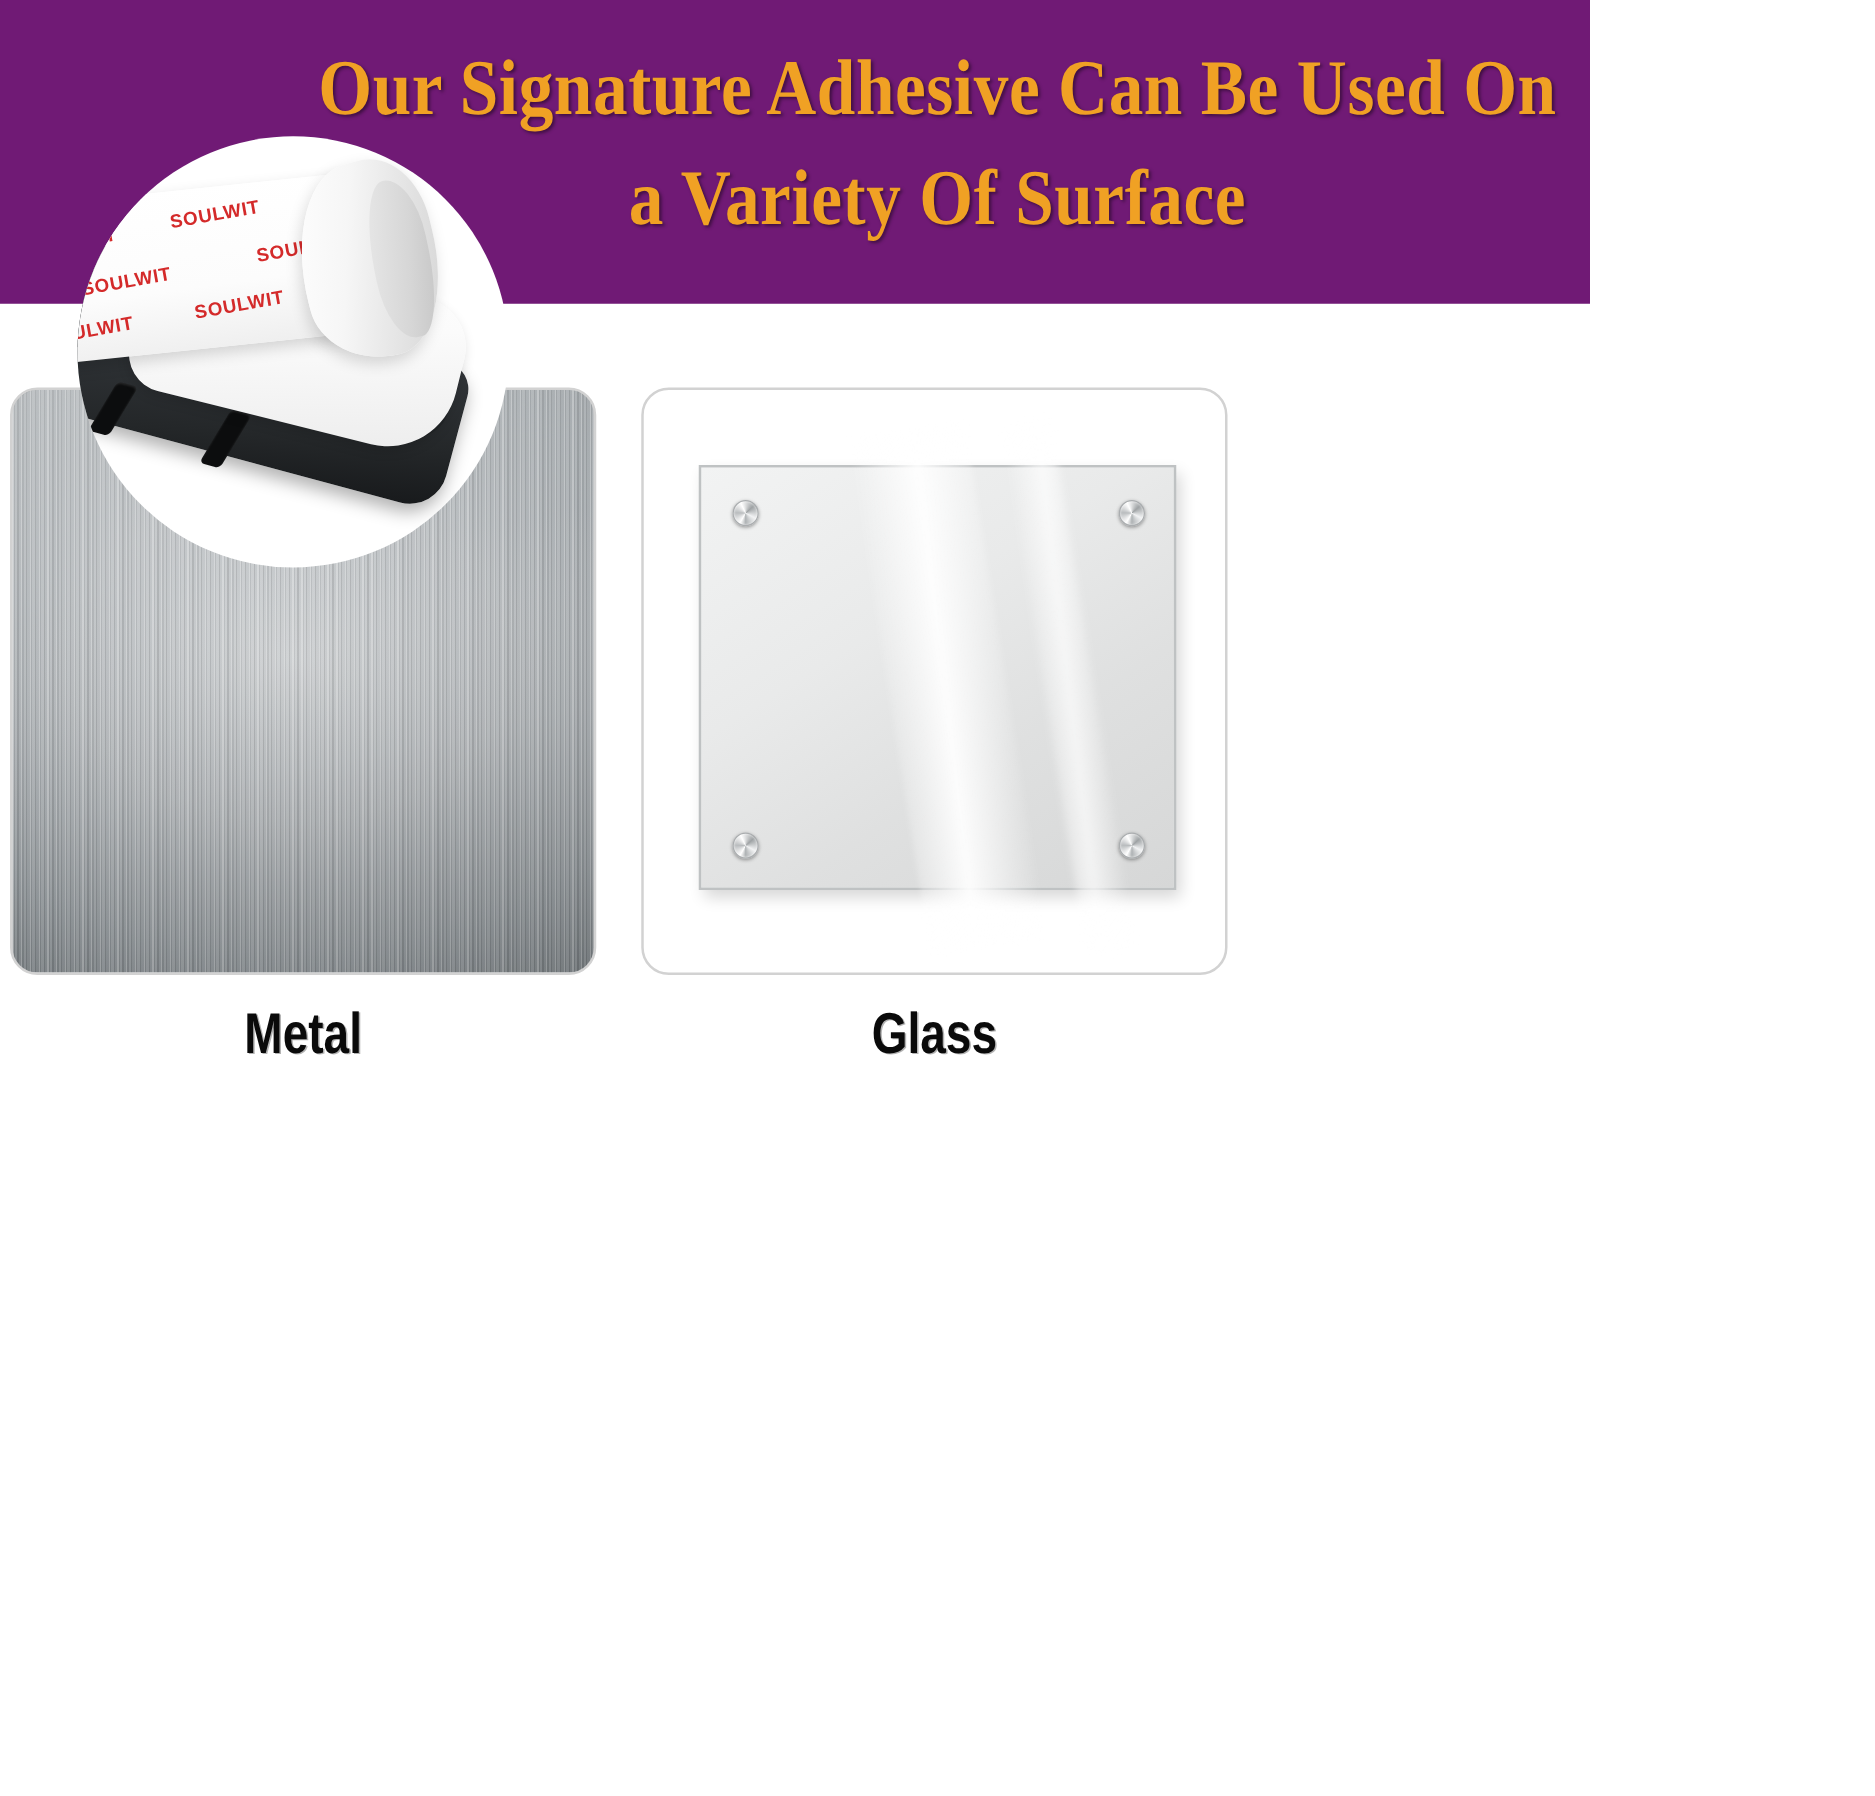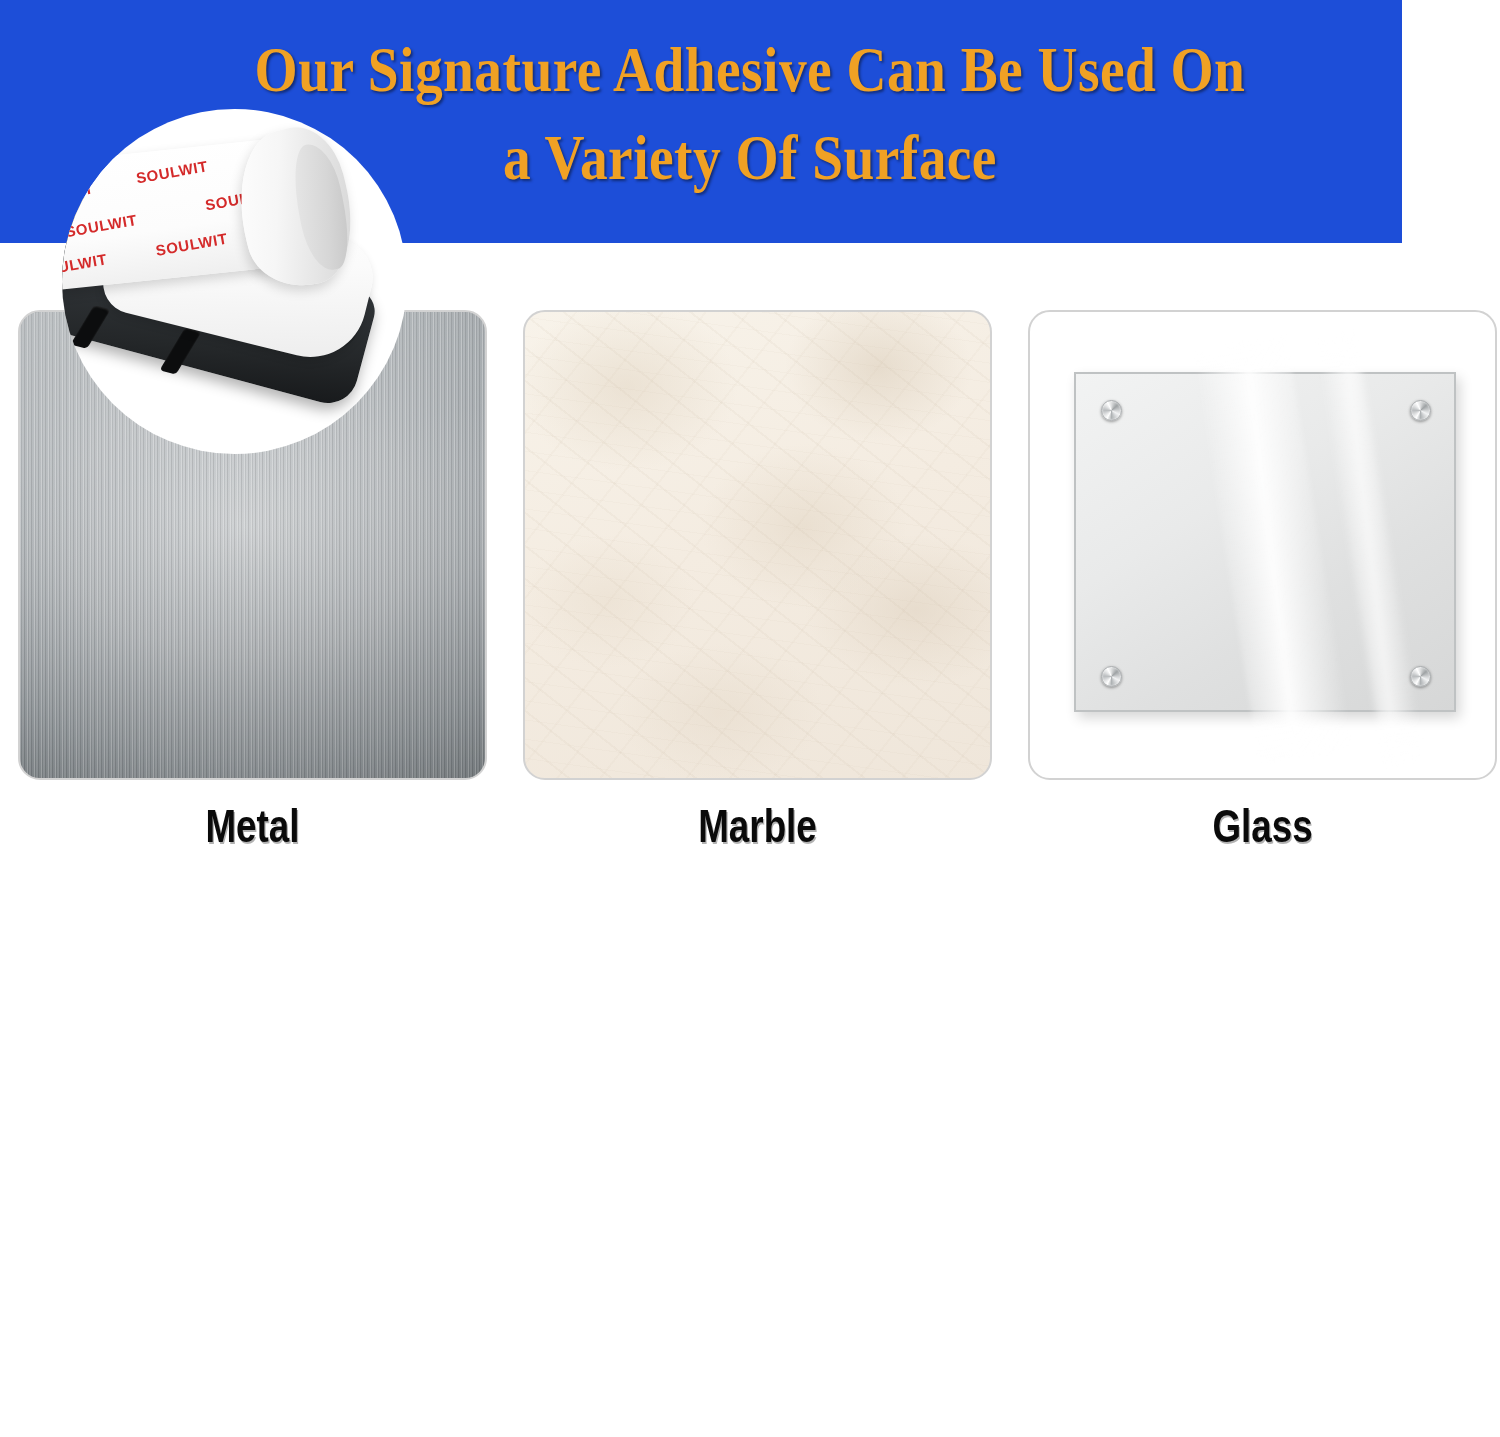--- a/index.html
+++ b/index.html
@@ -14,22 +14,22 @@
   #page {
     position:relative;
     width:1500px; height:1437px;
     background:#ffffff;
   }
 
   
   .banner {
     position:absolute;
     left:0; top:0;
-    width:1402px; height:243px;
-    background:#1d4ed8;
+    width:1272px; height:243px;
+    background:#701a75;
     overflow:hidden;
   }
   .banner-title {
     position:absolute;
     left:0; top:26px;
     width:1500px;
     text-align:center;
     font-family:"Liberation Serif", "DejaVu Serif", serif;
     font-weight:700;
     font-size:63px;
@@ -138,21 +138,21 @@
     left:236px; top:34px;
     width:46px; height:128px;
     background:linear-gradient(100deg,#e9e9e9 0%,#d6d6d6 60%,#c4c4c4 100%);
     border-radius:48% 56% 44% 52% / 60% 40% 56% 40%;
     transform:rotate(-12deg);
   }
 
   
   .grid {
     position:absolute;
-    left:18px; top:310px;
+    left:8px; top:310px;
     width:1480px;
     display:grid;
     grid-template-columns:repeat(3, 469px);
     grid-template-rows:auto auto;
     column-gap:36px;
     row-gap:22px;
   }
   .cell { width:469px; }
 
   .tile {
@@ -375,26 +375,20 @@
 
     <div class="cell">
       <div class="tile t-metal">
         <div class="metal-sheen"></div>
       </div>
       <div class="tile-label">Metal</div>
     </div>
 
 
 
-    <div class="cell">
-      <div class="tile t-marble">
-        <div class="marble-vein"></div>
-      </div>
-      <div class="tile-label">Marble</div>
-    </div>
 
     <div class="cell">
       <div class="tile t-glass">
         <div class="glass-panel">
           <div class="glass-reflect"></div>
           <div class="glass-reflect2"></div>
           <div class="screw sc-tl"></div>
           <div class="screw sc-tr"></div>
           <div class="screw sc-bl"></div>
           <div class="screw sc-br"></div>

